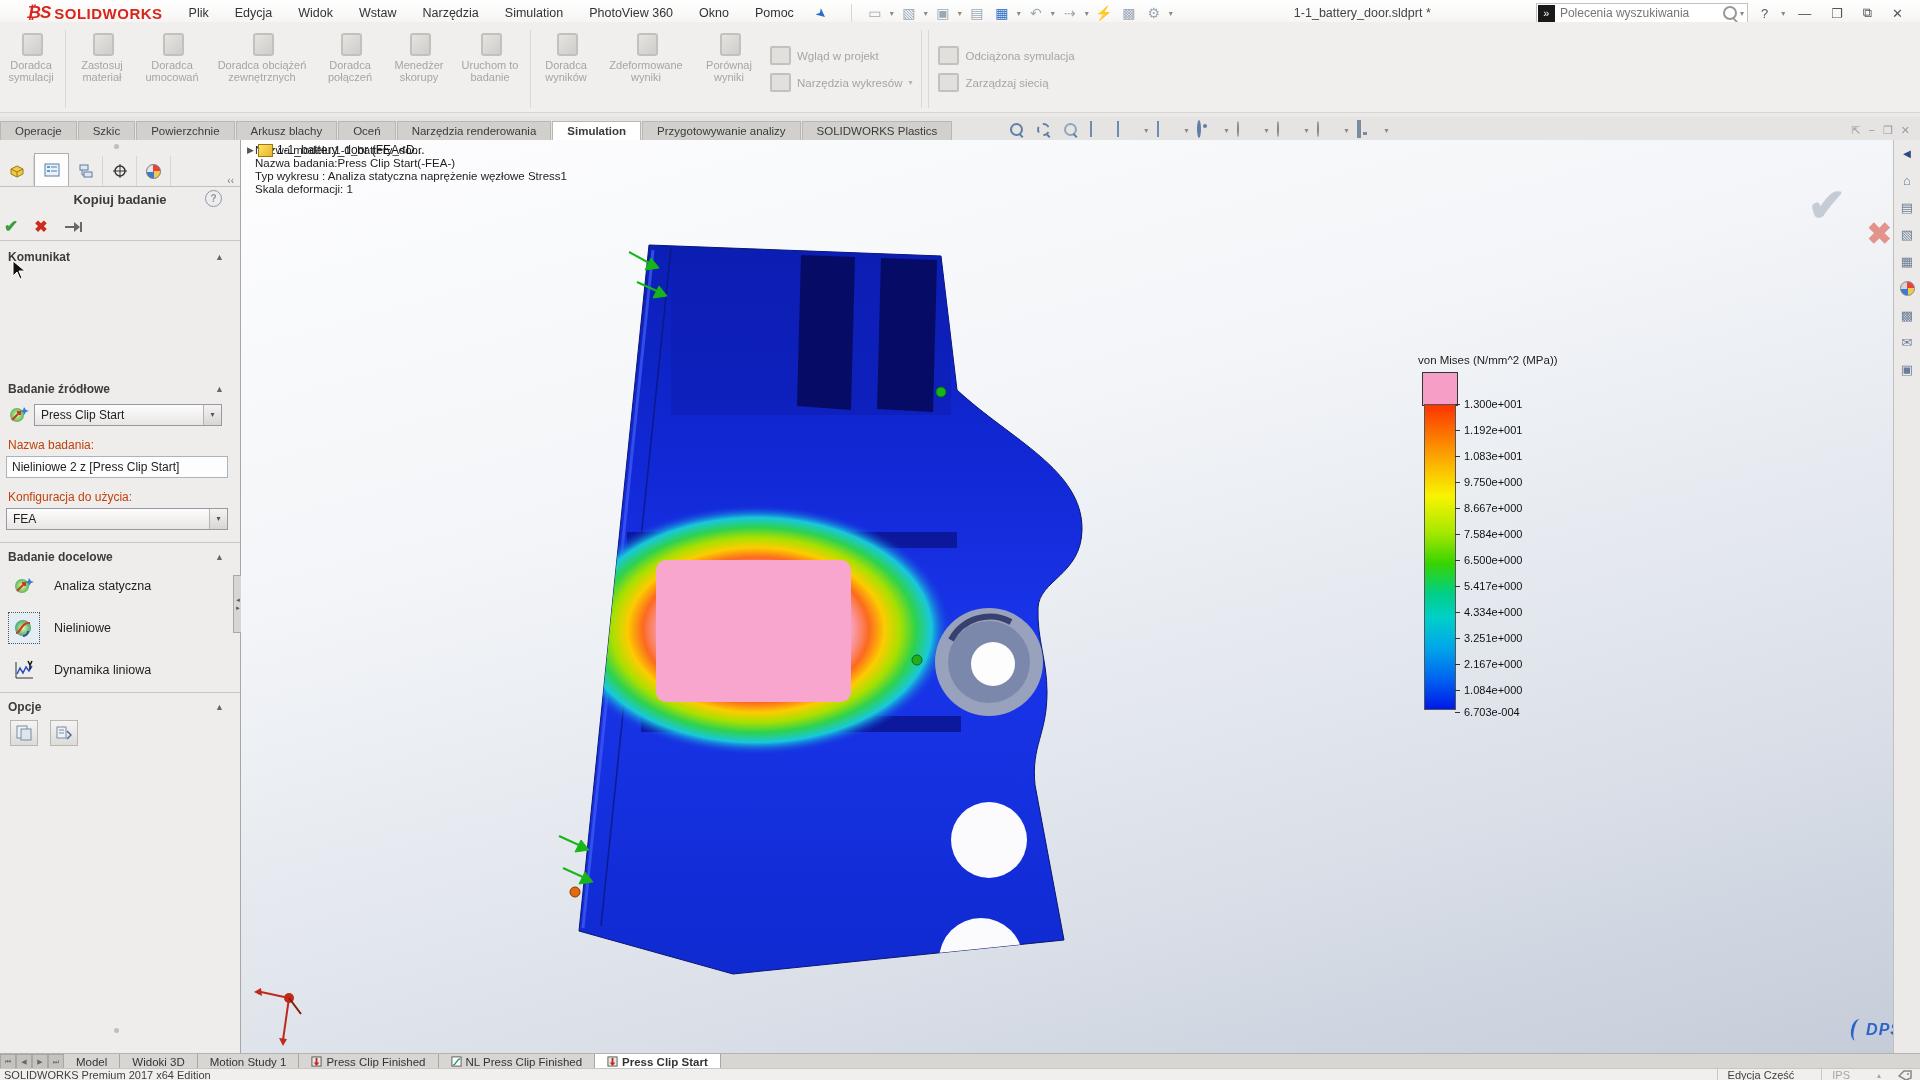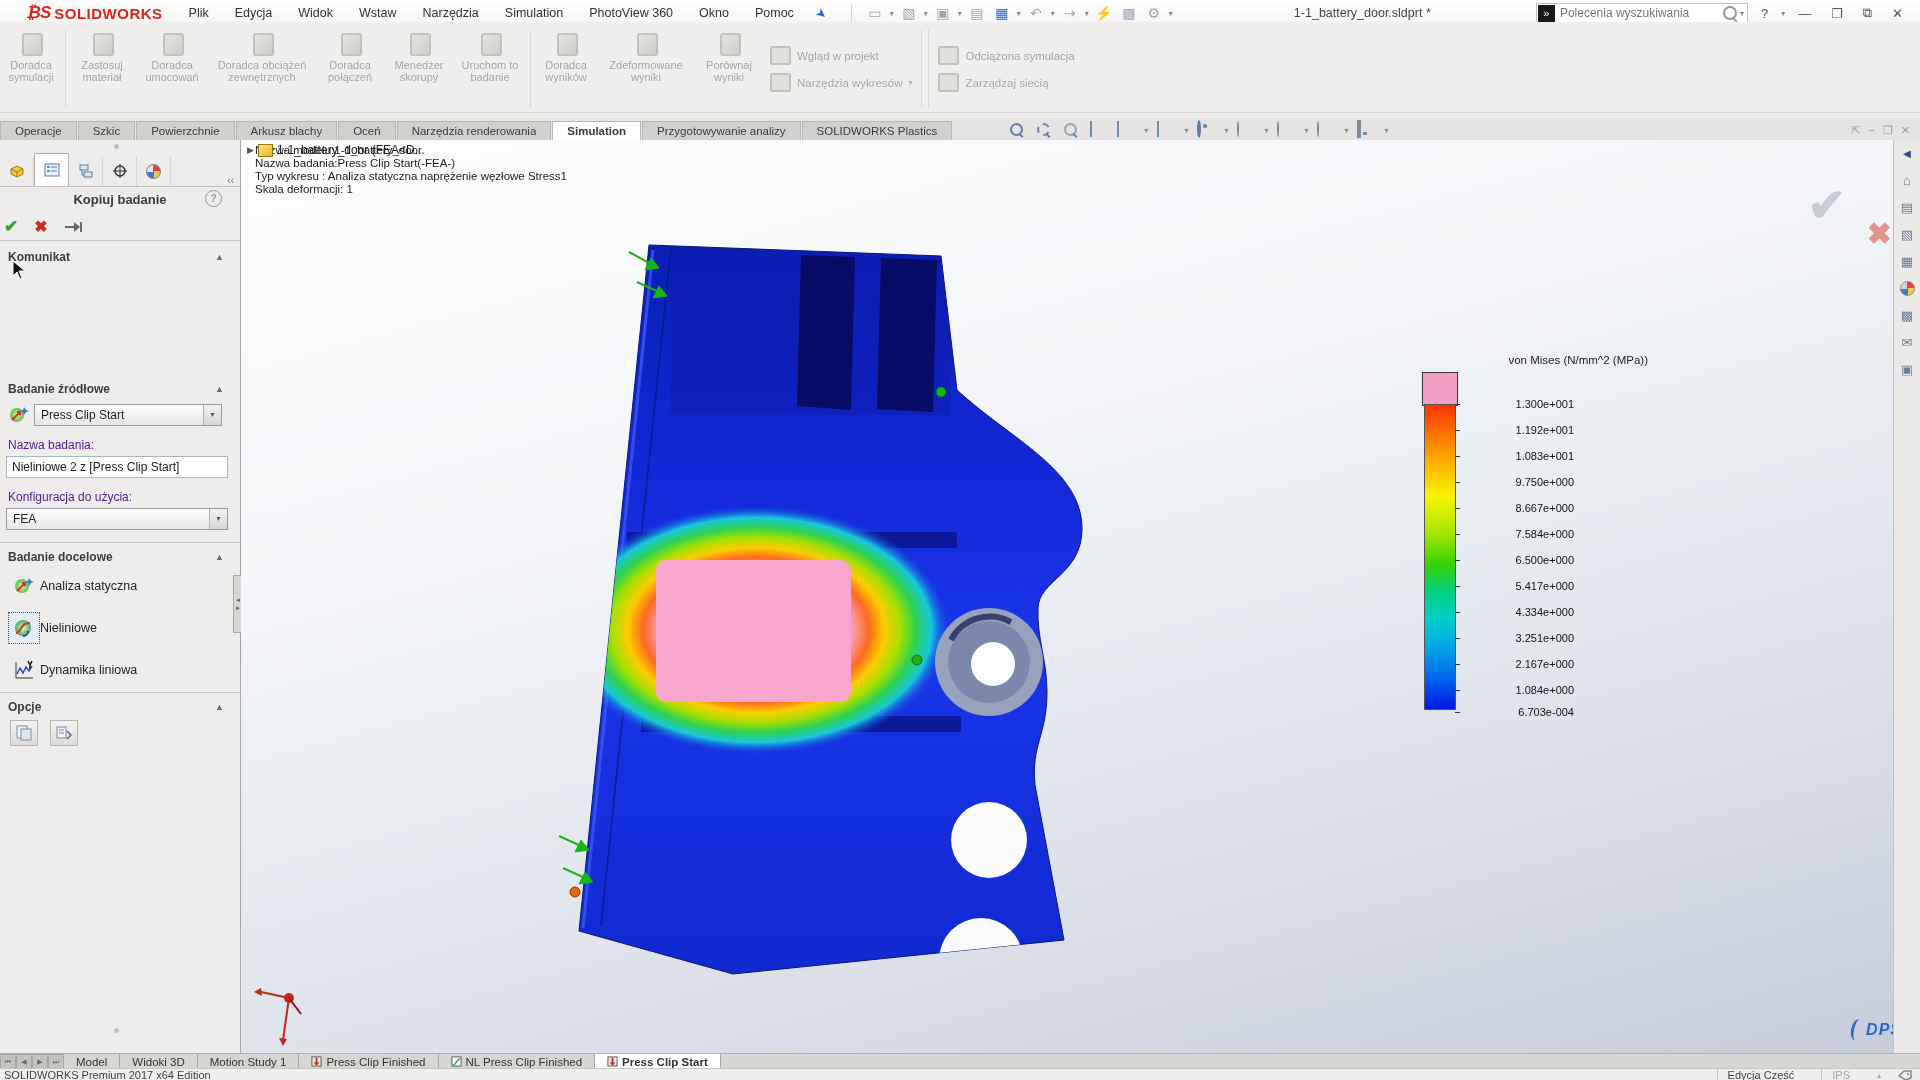--- a/index.html
+++ b/index.html
@@ -60,39 +60,39 @@
   .ptab.active{background:#fdfdfd;border:1px solid #b1afac;border-bottom:none;height:32px;}
   #ptitle{left:0;top:52px;width:240px;text-align:center;font-size:13px;font-weight:bold;color:#3c3c3c;}
   .helpq{position:absolute;right:18px;top:50px;width:15px;height:15px;border:1.5px solid #8a97a8;border-radius:50%;color:#8a97a8;font-size:10px;line-height:15px;text-align:center;font-weight:bold;}
   #pactions{left:4px;top:76px;display:flex;gap:16px;align-items:center;}
   .okck{color:#3a9e3a;font-size:17px;font-weight:bold;}
   .cancelx{color:#cc2b1d;font-size:16px;font-weight:bold;}
   .hr{left:0;width:240px;height:0;border-top:1px solid #c9c7c4;}
   .sechead{left:8px;font-size:12px;font-weight:bold;color:#3c3c3c;}
   .chev{position:absolute;right:16px;font-size:9px;color:#6a6866;}
   #msgbox{left:6px;top:138px;width:222px;background:#fbf6b6;padding:5px 6px;font-size:11.5px;line-height:14px;color:#2e2c00;box-sizing:border-box;}
-  .plabel{left:8px;font-size:12px;color:#4c1d95;}
+  .plabel{left:8px;font-size:12px;color:#c2410c;}
   .pselect{position:absolute;height:22px;background:linear-gradient(#fdfdfd,#e8e6e4);border:1px solid #9a98a0;display:flex;align-items:center;font-size:12px;color:#222;box-sizing:border-box;}
   .pselect .val{flex:1;padding-left:6px;white-space:nowrap;overflow:hidden;}
   .pselect .dd{width:17px;height:100%;border-left:1px solid #b5b3b0;background:linear-gradient(#f4f3f2,#d8d6d3);text-align:center;font-size:8px;line-height:20px;color:#555;}
   .pinput{position:absolute;height:22px;background:#fdfdfd;border:1px solid #aab4be;font-size:12px;color:#222;padding-left:5px;box-sizing:border-box;display:flex;align-items:center;white-space:nowrap;overflow:hidden;}
-  .targrow{position:absolute;left:8px;display:flex;align-items:center;justify-content:center;}
+  .targrow{position:absolute;left:8px;display:flex;align-items:center;gap:14px;justify-content:center;}
   .targrow .tico{width:30px;height:30px;border:1px solid transparent;display:flex;align-items:center;justify-content:center;background:transparent;}
   .targrow.selected .tico{border:1px dotted #555;background:#e4ecf4;}
   .targrow .tlabel{font-size:12.5px;color:#222;}
   .optico{width:26px;height:24px;border:1px solid #b9b7b4;background:linear-gradient(#f6f5f4,#dddbd8);display:flex;align-items:center;justify-content:center;}
   #psplit{left:233px;top:575px;width:8px;height:56px;background:#d8d6d3;border:1px solid #aaa8a5;font-size:7px;color:#555;display:flex;align-items:center;justify-content:center;flex-direction:column;}
   
   #viewport{left:241px;top:140px;width:1679px;height:913px;background:linear-gradient(165deg,#fdfdfe 0%,#f3f5f8 35%,#dde2ea 70%,#c5ccd9 100%);overflow:hidden;}
   #annos div{position:absolute;font-size:11.5px;color:#1d1d1d;white-space:nowrap;}
   #treeitem{position:absolute;left:6px;top:3px;display:flex;align-items:center;gap:4px;font-size:12px;color:#1a1a1a;}
   #treeitem .arrow{color:#555;font-size:9px;}
   .partglyph{width:13px;height:11px;background:linear-gradient(135deg,#ffe26b,#e8b426);border:1px solid #9a7a10;display:inline-block;}
   
-  #legend{position:absolute;left:1177px;top:214px;width:230px;text-align:right;}
+  #legend{position:absolute;left:1177px;top:214px;width:230px;}
   #legend .ltitle{font-size:11.5px;color:#222;margin-bottom:6px;}
   #lswatch{position:absolute;left:4px;top:18px;width:34px;height:32px;border:1px solid #333;}
   #lbar{position:absolute;left:6px;top:50px;width:30px;height:304px;border:1px solid #555;
     background:linear-gradient(#fc3403 0%,#fc7600 10%,#fcb800 20%,#f8f400 30%,#a6e800 42%,#38d400 52%,#00cf86 62%,#00cfc8 70%,#00a6e8 80%,#0064f0 90%,#0018e8 100%);}
   .lval{position:absolute;left:46px;width:110px;font-size:11px;color:#111;}
   .lval::before{content:"";position:absolute;left:-9px;top:6px;width:5px;height:1px;background:#333;}
   
   #cornerok{position:absolute;right:74px;top:38px;font-size:46px;color:#c6ccd6;font-weight:bold;}
   #cornerx{position:absolute;right:28px;top:76px;font-size:30px;color:#e2948c;font-weight:bold;}
   

